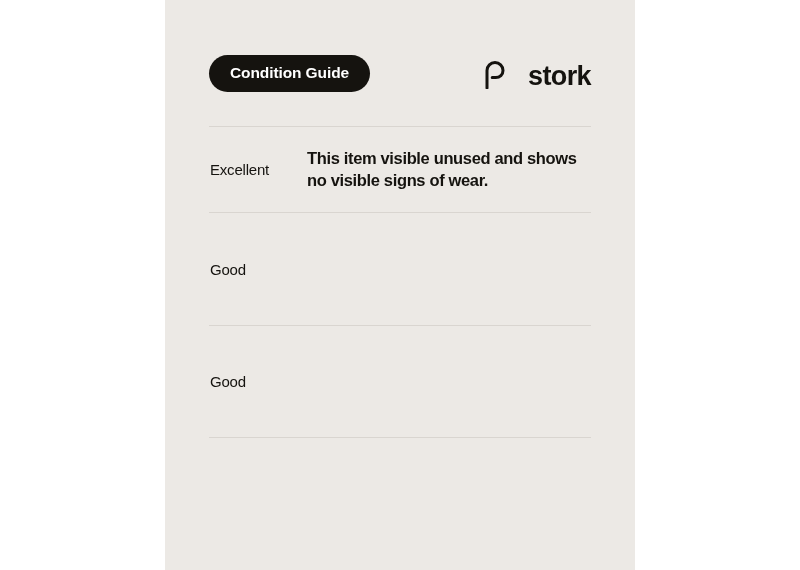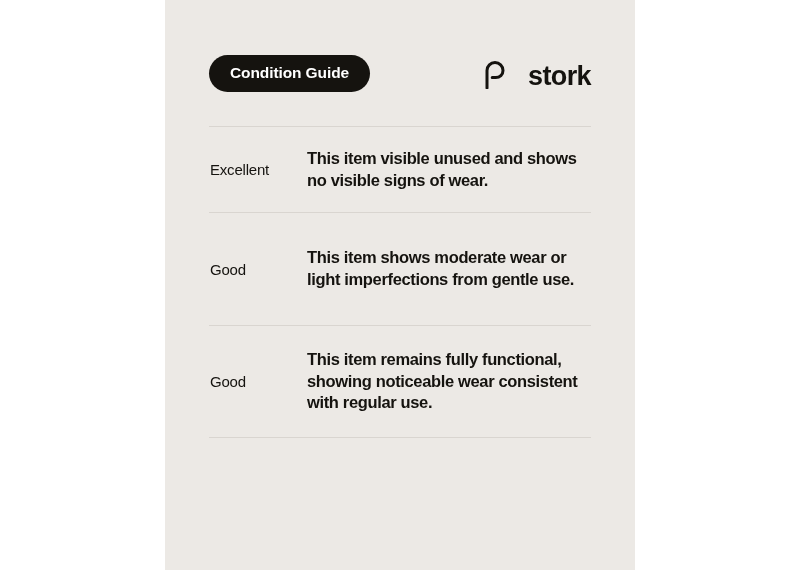--- a/index.html
+++ b/index.html
@@ -137,23 +137,21 @@
         </div>
       </div>
 
       <div class="table">
         <div class="row r1">
           <div class="row-label">Excellent</div>
           <div class="row-desc">This item visible unused and shows no visible signs of wear.</div>
         </div>
         <div class="row r3">
           <div class="row-label">Good</div>
-          <div class="row-desc">This item shows moderate wear or light imperfections from gentle use.</div>
         </div>
         <div class="row r4">
           <div class="row-label">Good</div>
-          <div class="row-desc">This item remains fully functional, showing noticeable wear consistent with regular use.</div>
         </div>
       </div>
 
     </div>
   </div>
 </div>
 
 </body></html>

